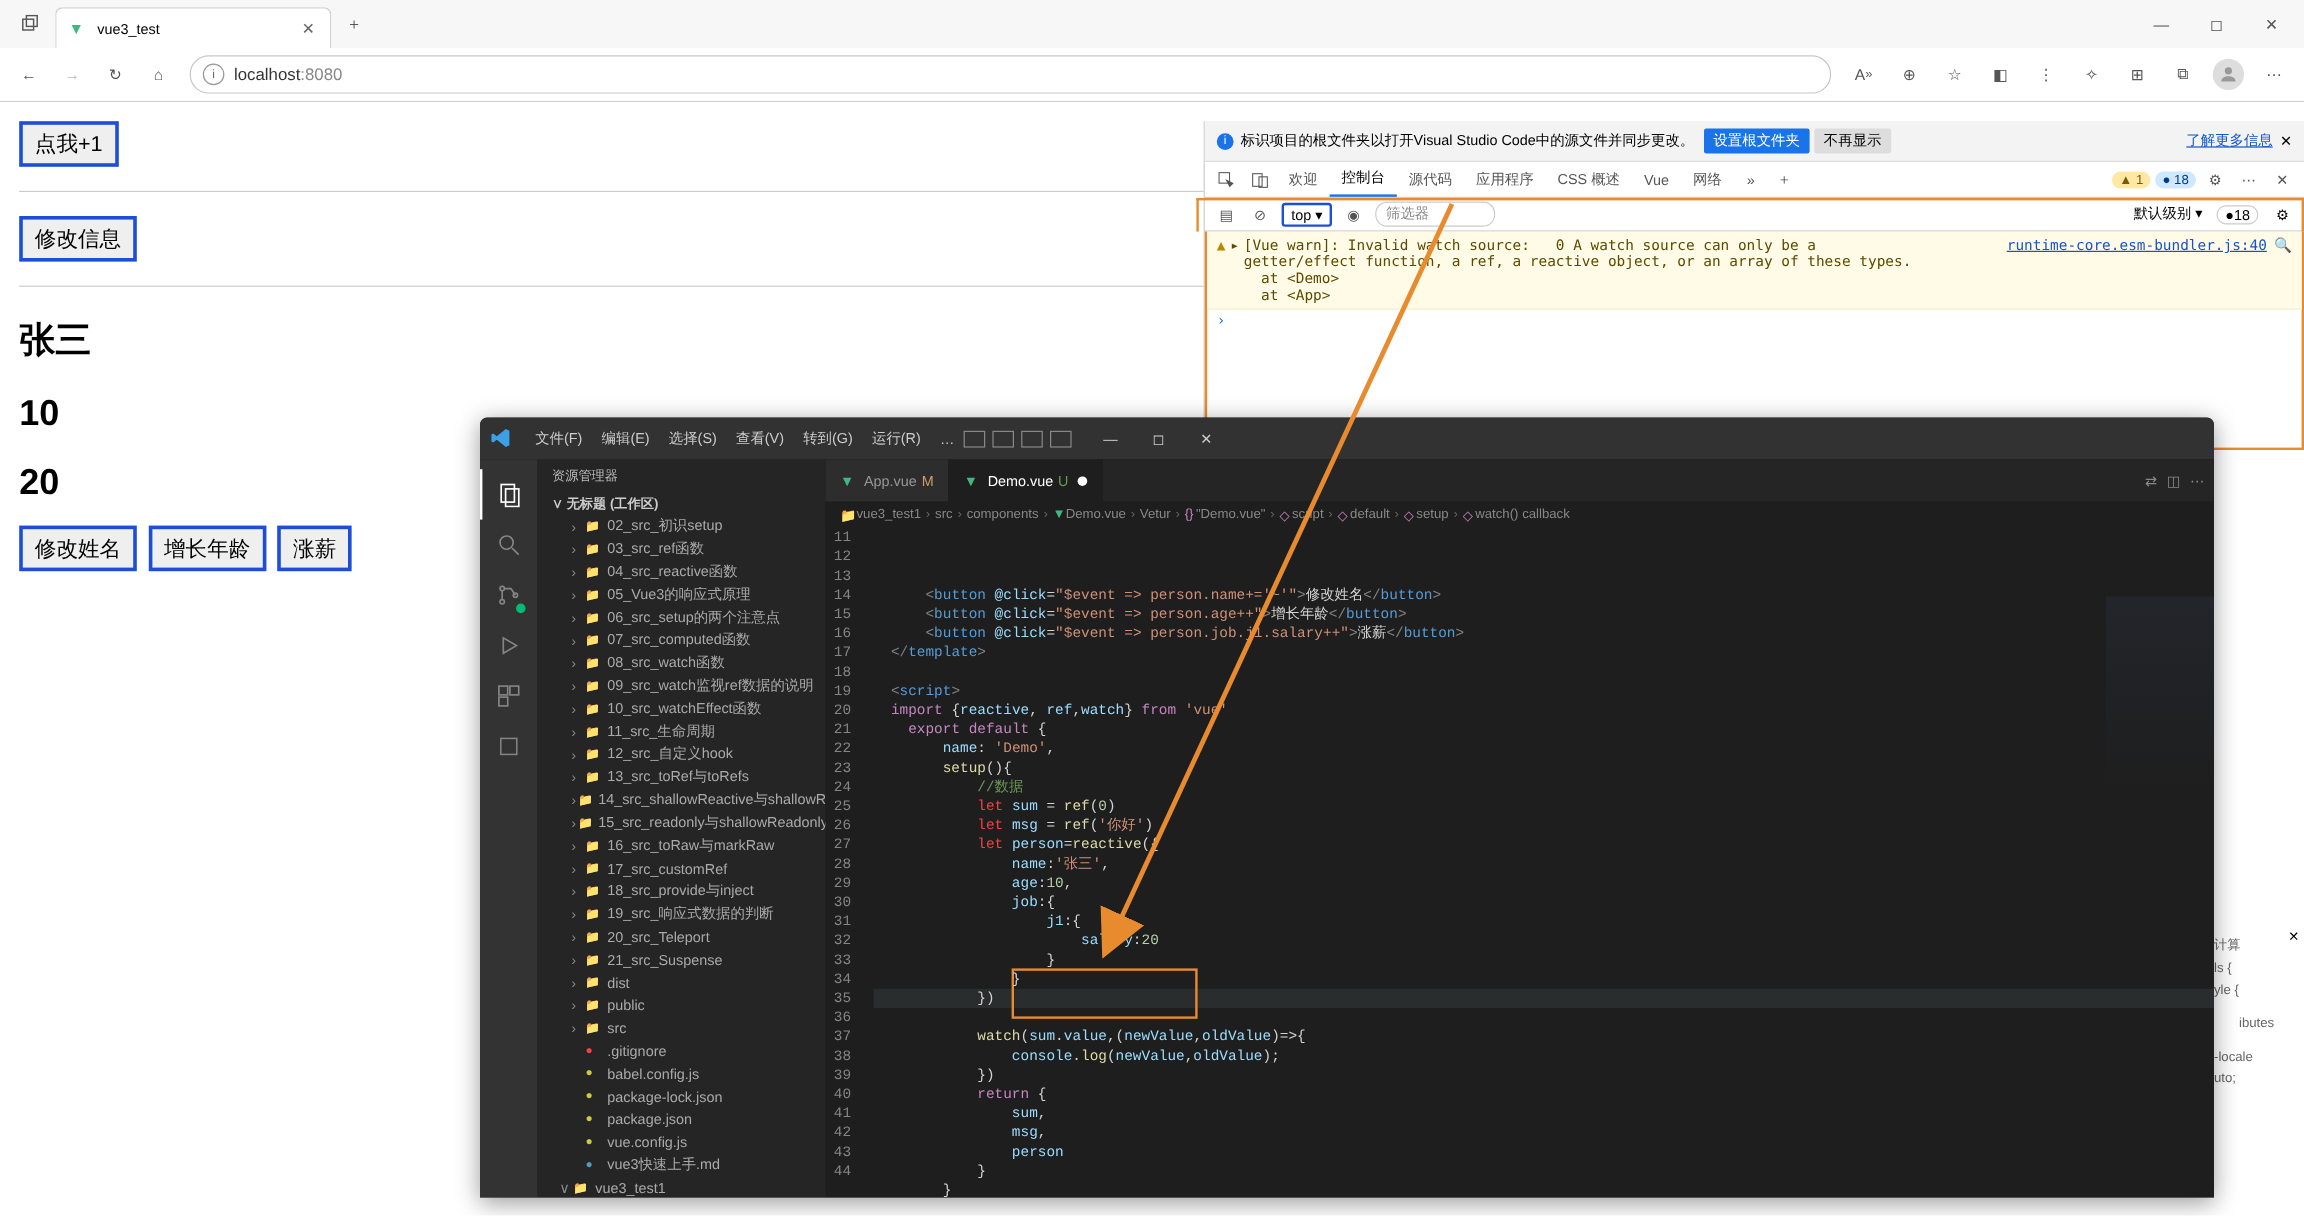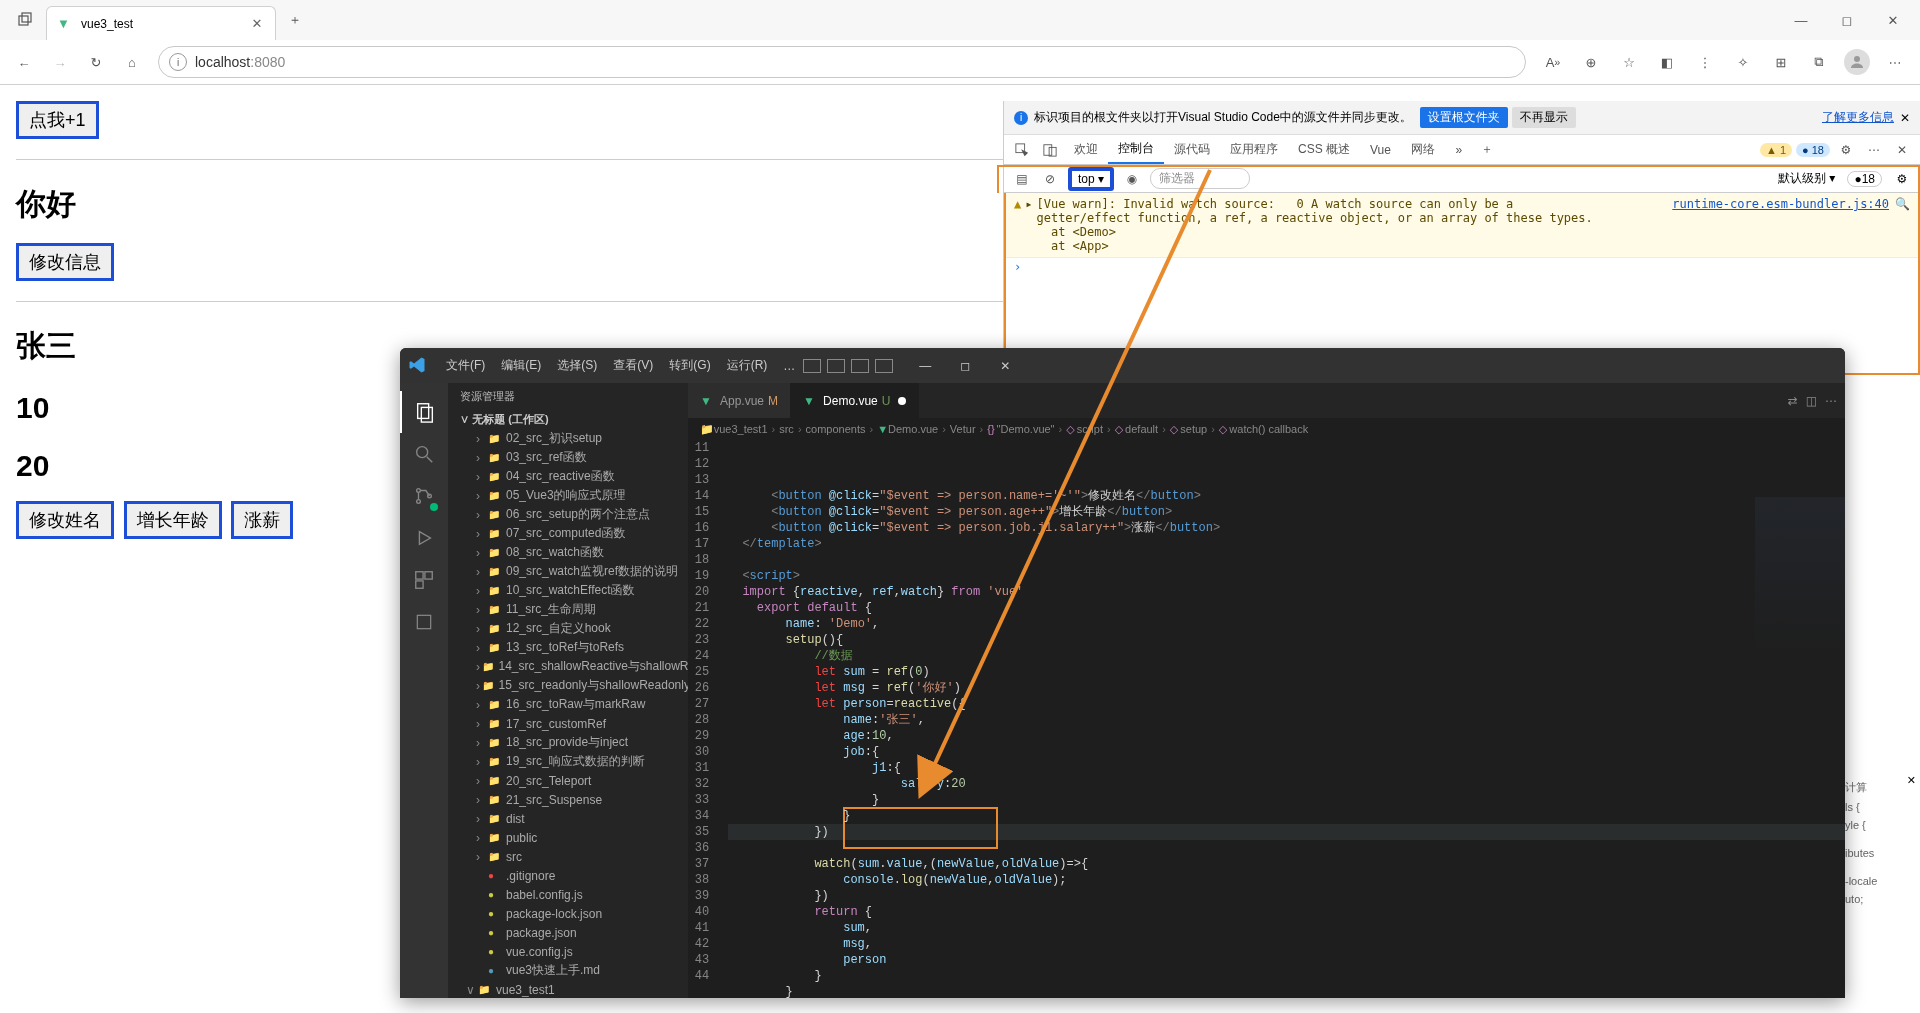--- a/index.html
+++ b/index.html
@@ -48,21 +48,21 @@
 .dt-tabs .dt-icon { width: 28px; height: 28px; display: flex; align-items: center; justify-content: center; color: #555; }
 .dt-tabs .dt-tab { padding: 0 10px; height: 28px; display: flex; align-items: center; color: #555; }
 .dt-tabs .dt-tab.active { border-bottom: 2px solid #1a73e8; color: #000; }
 .dt-tabs .dt-count { display: flex; align-items: center; margin-left: auto; }
 .dt-tabs .badge { padding: 1px 6px; border-radius: 8px; font-size: 11px; margin: 0 2px; }
 .dt-tabs .badge.warn { background: #ffe8a3; color: #7a5c00; }
 .dt-tabs .badge.info { background: #cfe8ff; color: #003b80; }
 
 .dt-filter { display: flex; align-items: center; height: 28px; border-bottom: 1px solid #ccc; padding: 0 4px; font-size: 12px; }
 .dt-filter .dt-icon { width: 28px; height: 28px; display: flex; align-items: center; justify-content: center; color: #555; }
-.dt-filter .top-sel { border: 4px solid #1d4ed8; border-radius: 3px; padding: 1px 6px; margin: 0 4px; }
+.dt-filter .top-sel { border: 2px solid #1d4ed8; border-radius: 3px; padding: 1px 6px; margin: 0 4px; }
 .dt-filter .filter-input { flex: 0 0 100px; border: 1px solid #ccc; border-radius: 10px; padding: 1px 8px; margin: 0 4px; color: #888; }
 .dt-filter .level { margin-left: auto; padding: 1px 6px; }
 .dt-filter .count-info { border: 1px solid #ccc; border-radius: 8px; padding: 0 6px; margin: 0 6px; display: flex; align-items: center; }
 .dt-filter .gear { width: 28px; display: flex; align-items: center; justify-content: center; }
 
 .console-body { position: relative; border: 2px solid #e88b2e; border-top: none; font-family: Consolas, monospace; font-size: 12px; height: 182px; }
 .console-warn { background: #fffbe6; border-bottom: 1px solid #f3eed0; padding: 4px 8px; display: flex; }
 .console-warn .tri { color: #b58900; margin-right: 4px; }
 .console-warn .msg { flex: 1; color: #5c4a00; white-space: pre; }
 .console-warn .src { color: #1155cc; text-decoration: underline; margin-left: 8px; white-space: nowrap; }
@@ -183,21 +183,20 @@
           </svg>
         </div>
       <div class="ext">⋯</div>
     </div>
   </div>
 </div>
 
 <div class="page-content">
   <button>点我+1</button>
   <hr>
-  <h2>你好</h2>
   <button>修改信息</button>
   <hr>
   <h2>张三</h2>
   <h2>10</h2>
   <h2>20</h2>
   <button>修改姓名</button>
   <button>增长年龄</button>
   <button>涨薪</button>
 </div>
 
@@ -477,17 +476,17 @@
     </defs>
   <line x1="430" y1="30" x2="152" y2="630" stroke="#e88b2e" stroke-width="4" marker-end="url(#ah)"></line>
 </svg>
 
 <div class="right-panel">
   <span class="rp-close">✕</span>
   <div id="rp-items">
       <div style="margin: 6px 0px; color: rgb(102, 102, 102);">计算</div>
       <div style="margin: 6px 0px; color: rgb(102, 102, 102);">ls {</div>
       <div style="margin: 6px 0px; color: rgb(102, 102, 102);">yle {</div>
-      <div style="margin: 16px 0px; color: rgb(102, 102, 102);">ibutes</div>
+      <div style="margin: 16px 0px; color: rgb(102, 102, 102); text-align: center;">ibutes</div>
       <div style="margin: 6px 0px; color: rgb(102, 102, 102);">-locale</div>
       <div style="margin: 6px 0px; color: rgb(102, 102, 102);">uto;</div>
     </div>
 </div>
 
 </body></html>

